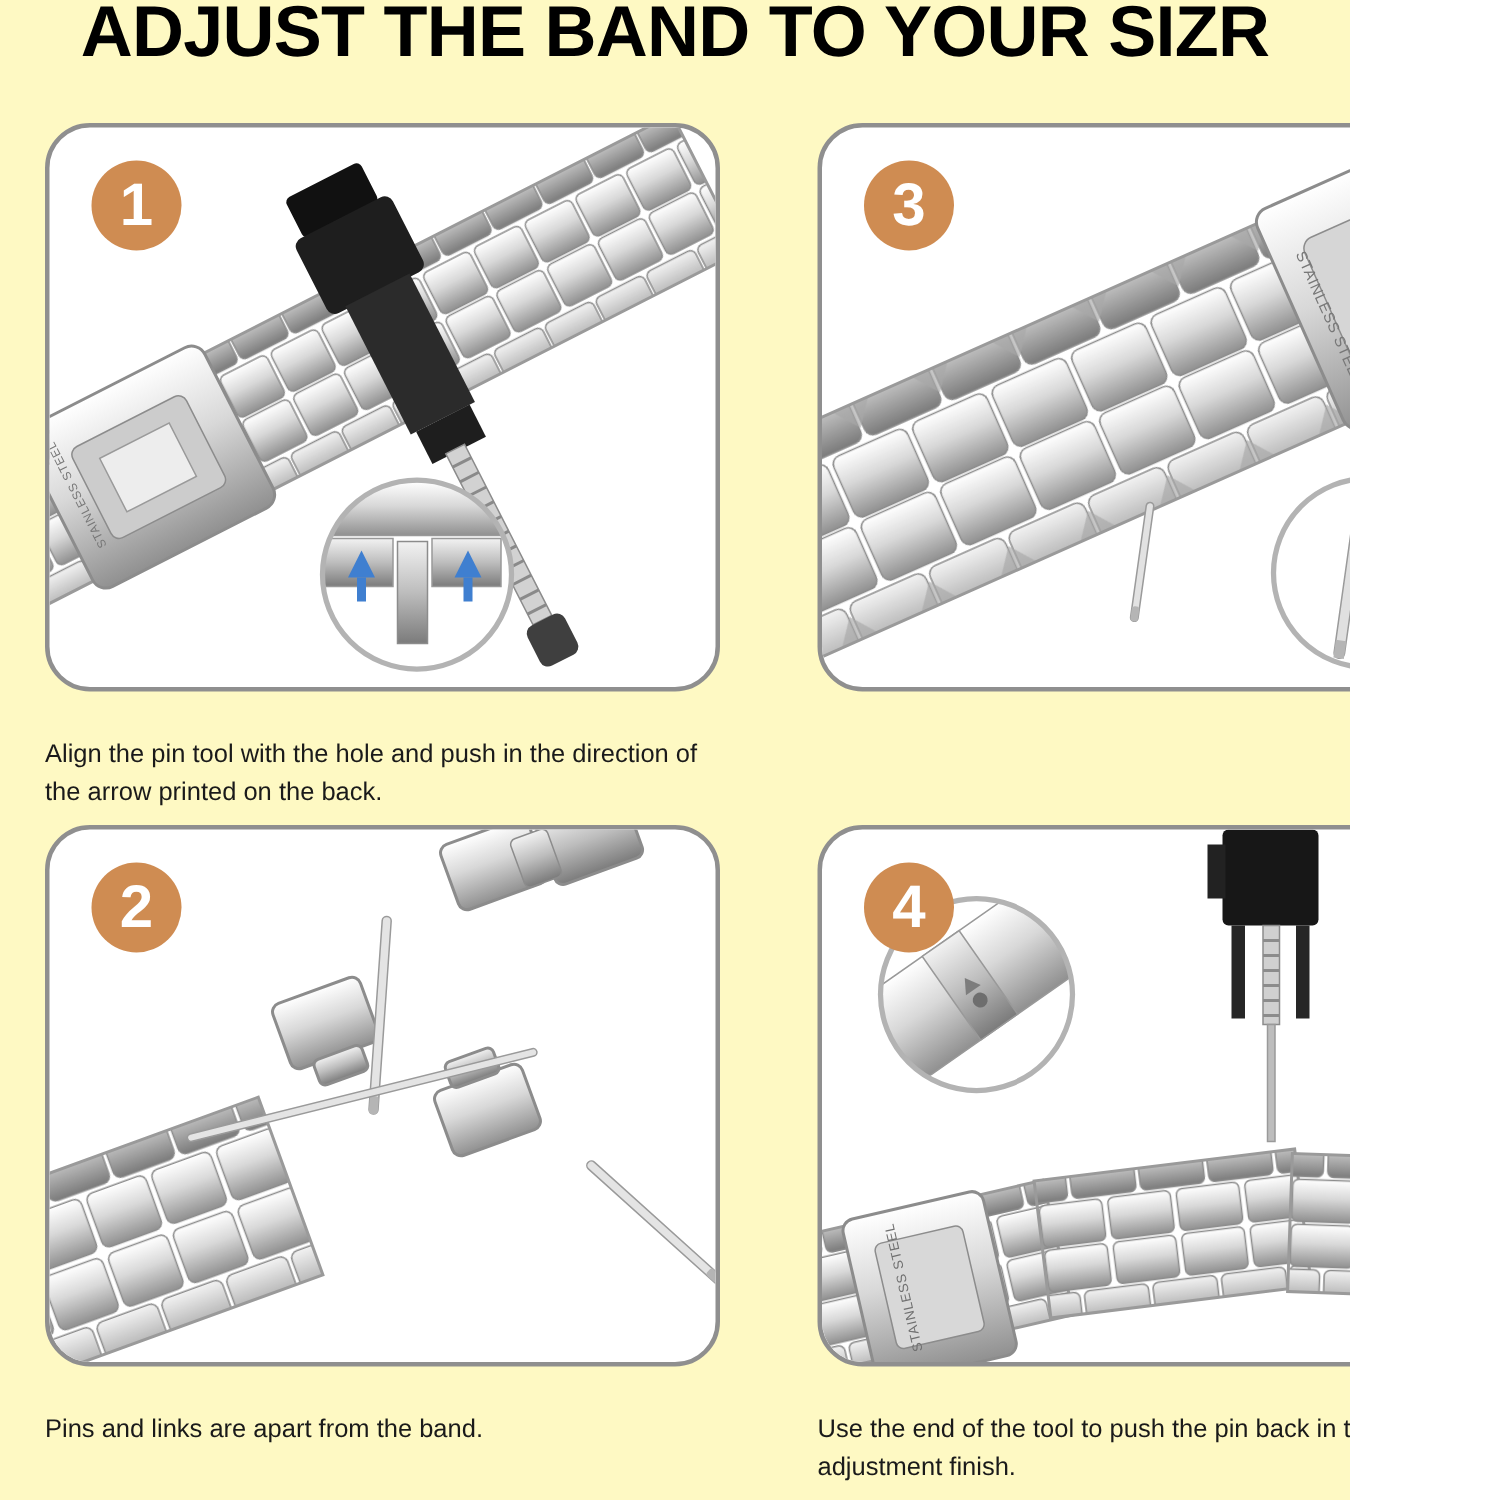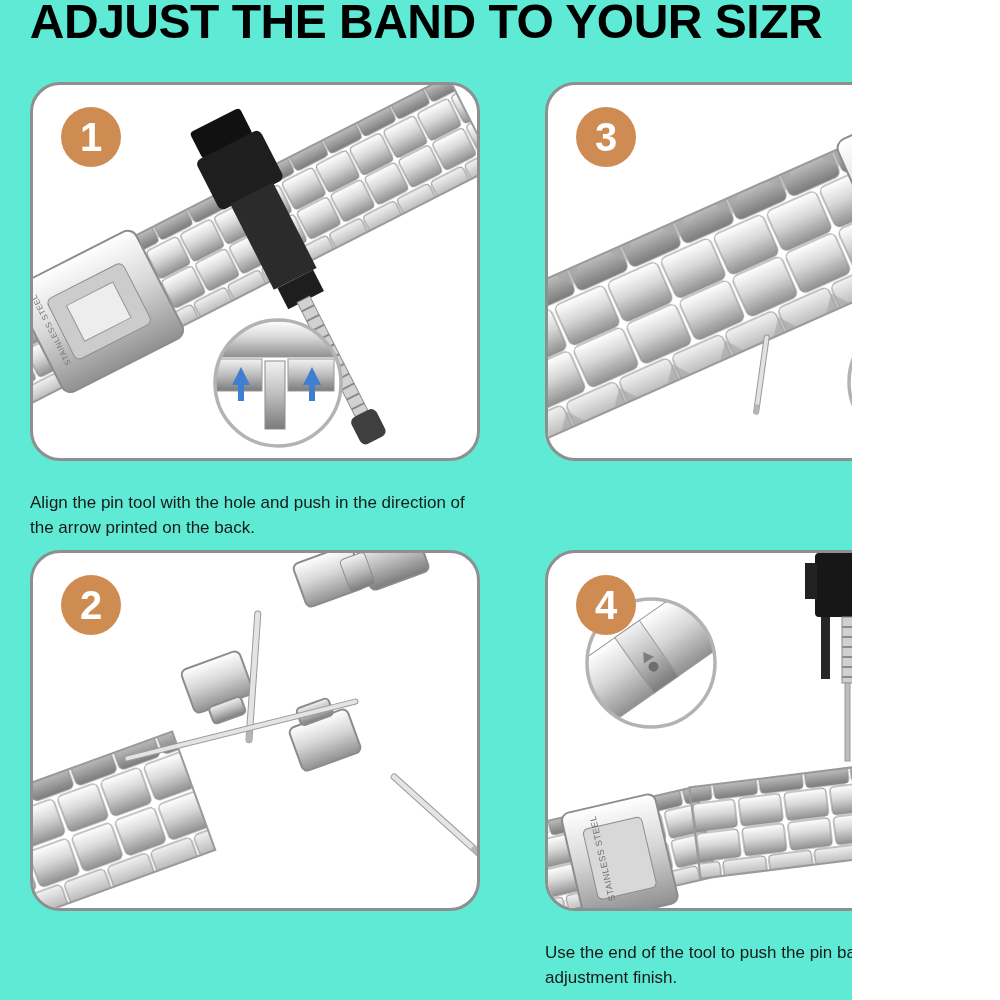--- a/index.html
+++ b/index.html
@@ -1,17 +1,17 @@
 <!DOCTYPE html>
 <html><head>
 <meta charset="utf-8">
 <style>
   html,body{margin:0;padding:0;background:#ffffff;}
-  .page{position:relative;width:852px;height:1000px;background:#5eead4;
-        font-family:"Liberation Sans",sans-serif;overflow:hidden;}
+  .page{position:relative;width:852px;height:1000px;background:#fef9c3;
+        font-family:"Liberation Sans",sans-serif;overflow:hidden;padding-left:48px;}
   .title{position:absolute;top:-6px;left:0;width:100%;margin:0;text-align:center;
          font-size:48px;font-weight:bold;letter-spacing:-0.5px;color:#000;}
   .cell{position:absolute;}
   .panel{position:relative;border:3px solid #8f8f8f;border-radius:30px;background:#fff;overflow:hidden;}
   .panel svg{display:block;width:100%;height:100%;}
   .badge{position:absolute;top:22px;left:28px;width:60px;height:60px;border-radius:50%;
          background:#cf8c52;display:flex;align-items:center;justify-content:center;
          color:#fff;font-size:40px;font-weight:bold;}
   .caption{margin:30px auto 0;text-align:left;font-size:17px;line-height:1.45;color:#1a1a1a;max-width:455px;}
 </style>
@@ -204,20 +204,21 @@
 
         <g transform="translate(362,222) rotate(-48)">
           <rect x="-3" y="0" width="6" height="120" rx="3" fill="#e4e4e4" stroke="#9a9a9a"></rect>
           <rect x="-3" y="108" width="6" height="12" rx="2" fill="#b5b5b5"></rect>
         </g>
       </svg>
       <div class="badge">
         <span>2</span>
       </div>
     </div>
+    <p class="caption">Pins and links are apart from the band.</p>
   </section>
 
   <section class="cell" style="left:545px;top:550px;width:430px;">
     <div class="panel" style="height:355px;">
       <svg viewBox="0 0 430 355" preserveAspectRatio="xMidYMid slice">
         <defs>
           <linearGradient id="g4a" x1="0" y1="0" x2="0" y2="1">
             <stop offset="0" stop-color="#ffffff"></stop>
               <stop offset="0.45" stop-color="#d8d8d8"></stop>
               <stop offset="1" stop-color="#909090"></stop>

